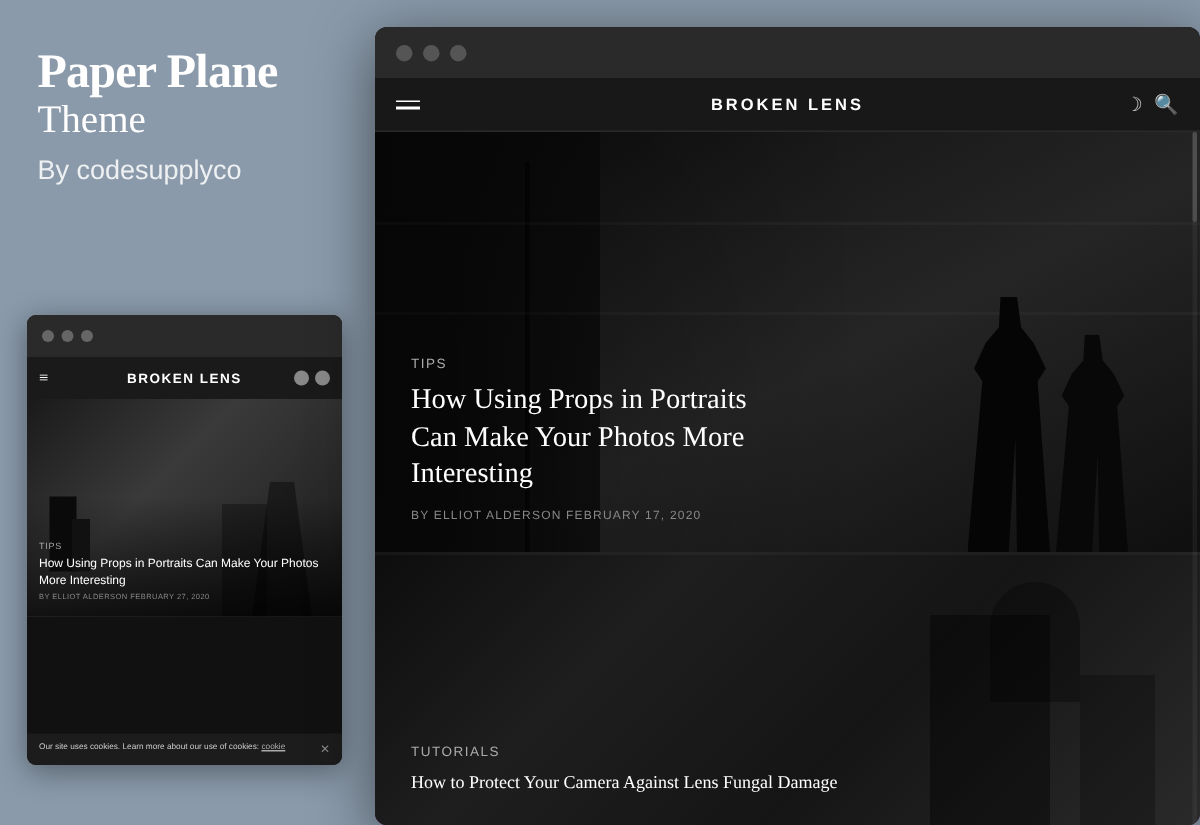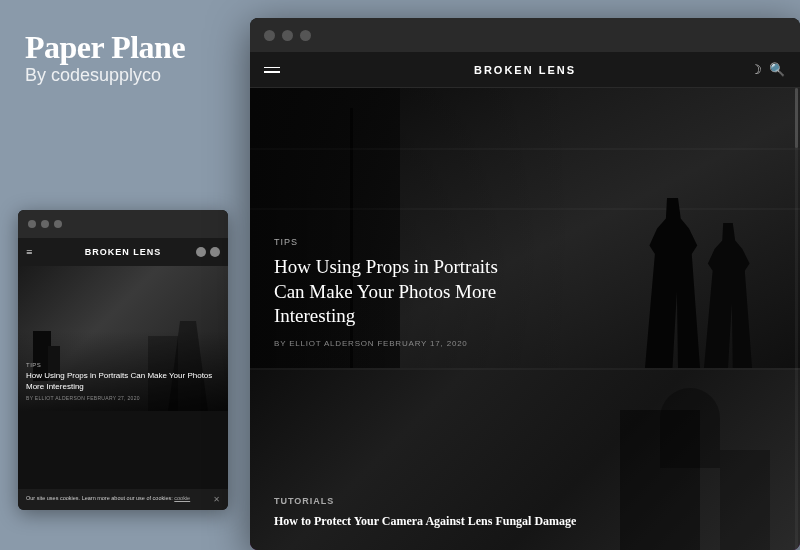--- a/index.html
+++ b/index.html
@@ -319,21 +319,20 @@
       letter-spacing: 0.8px;
     }
 
     
     .second-section {
       height: 182px;
       position: relative;
       background: #d946ef;
       overflow: hidden;
       display: flex;
-      font-weight: bold;
     }
 
     .second-bg {
       flex: 1;
       background: linear-gradient(135deg, #151515 0%, #2a2a2a 50%, #1a1a1a 100%);
       position: relative;
     }
 
     .second-content {
       position: absolute;
@@ -393,20 +392,21 @@
       background: 
         repeating-linear-gradient(0deg, transparent, transparent 39px, rgba(255,255,255,0.02) 40px),
         repeating-linear-gradient(90deg, transparent, transparent 39px, rgba(255,255,255,0.02) 40px);
     }
   </style>
 </head>
 <body>
 
 <div class="left-panel">
   <div class="theme-title">Paper Plane</div>
+  <div class="theme-subtitle">Theme</div>
   <div class="theme-by">By codesupplyco</div>
 </div>
 
 <div class="mini-browser">
   <div class="mini-browser-bar">
     <div class="mini-dot"></div>
     <div class="mini-dot"></div>
     <div class="mini-dot"></div>
   </div>
   <div class="mini-nav-bar">

